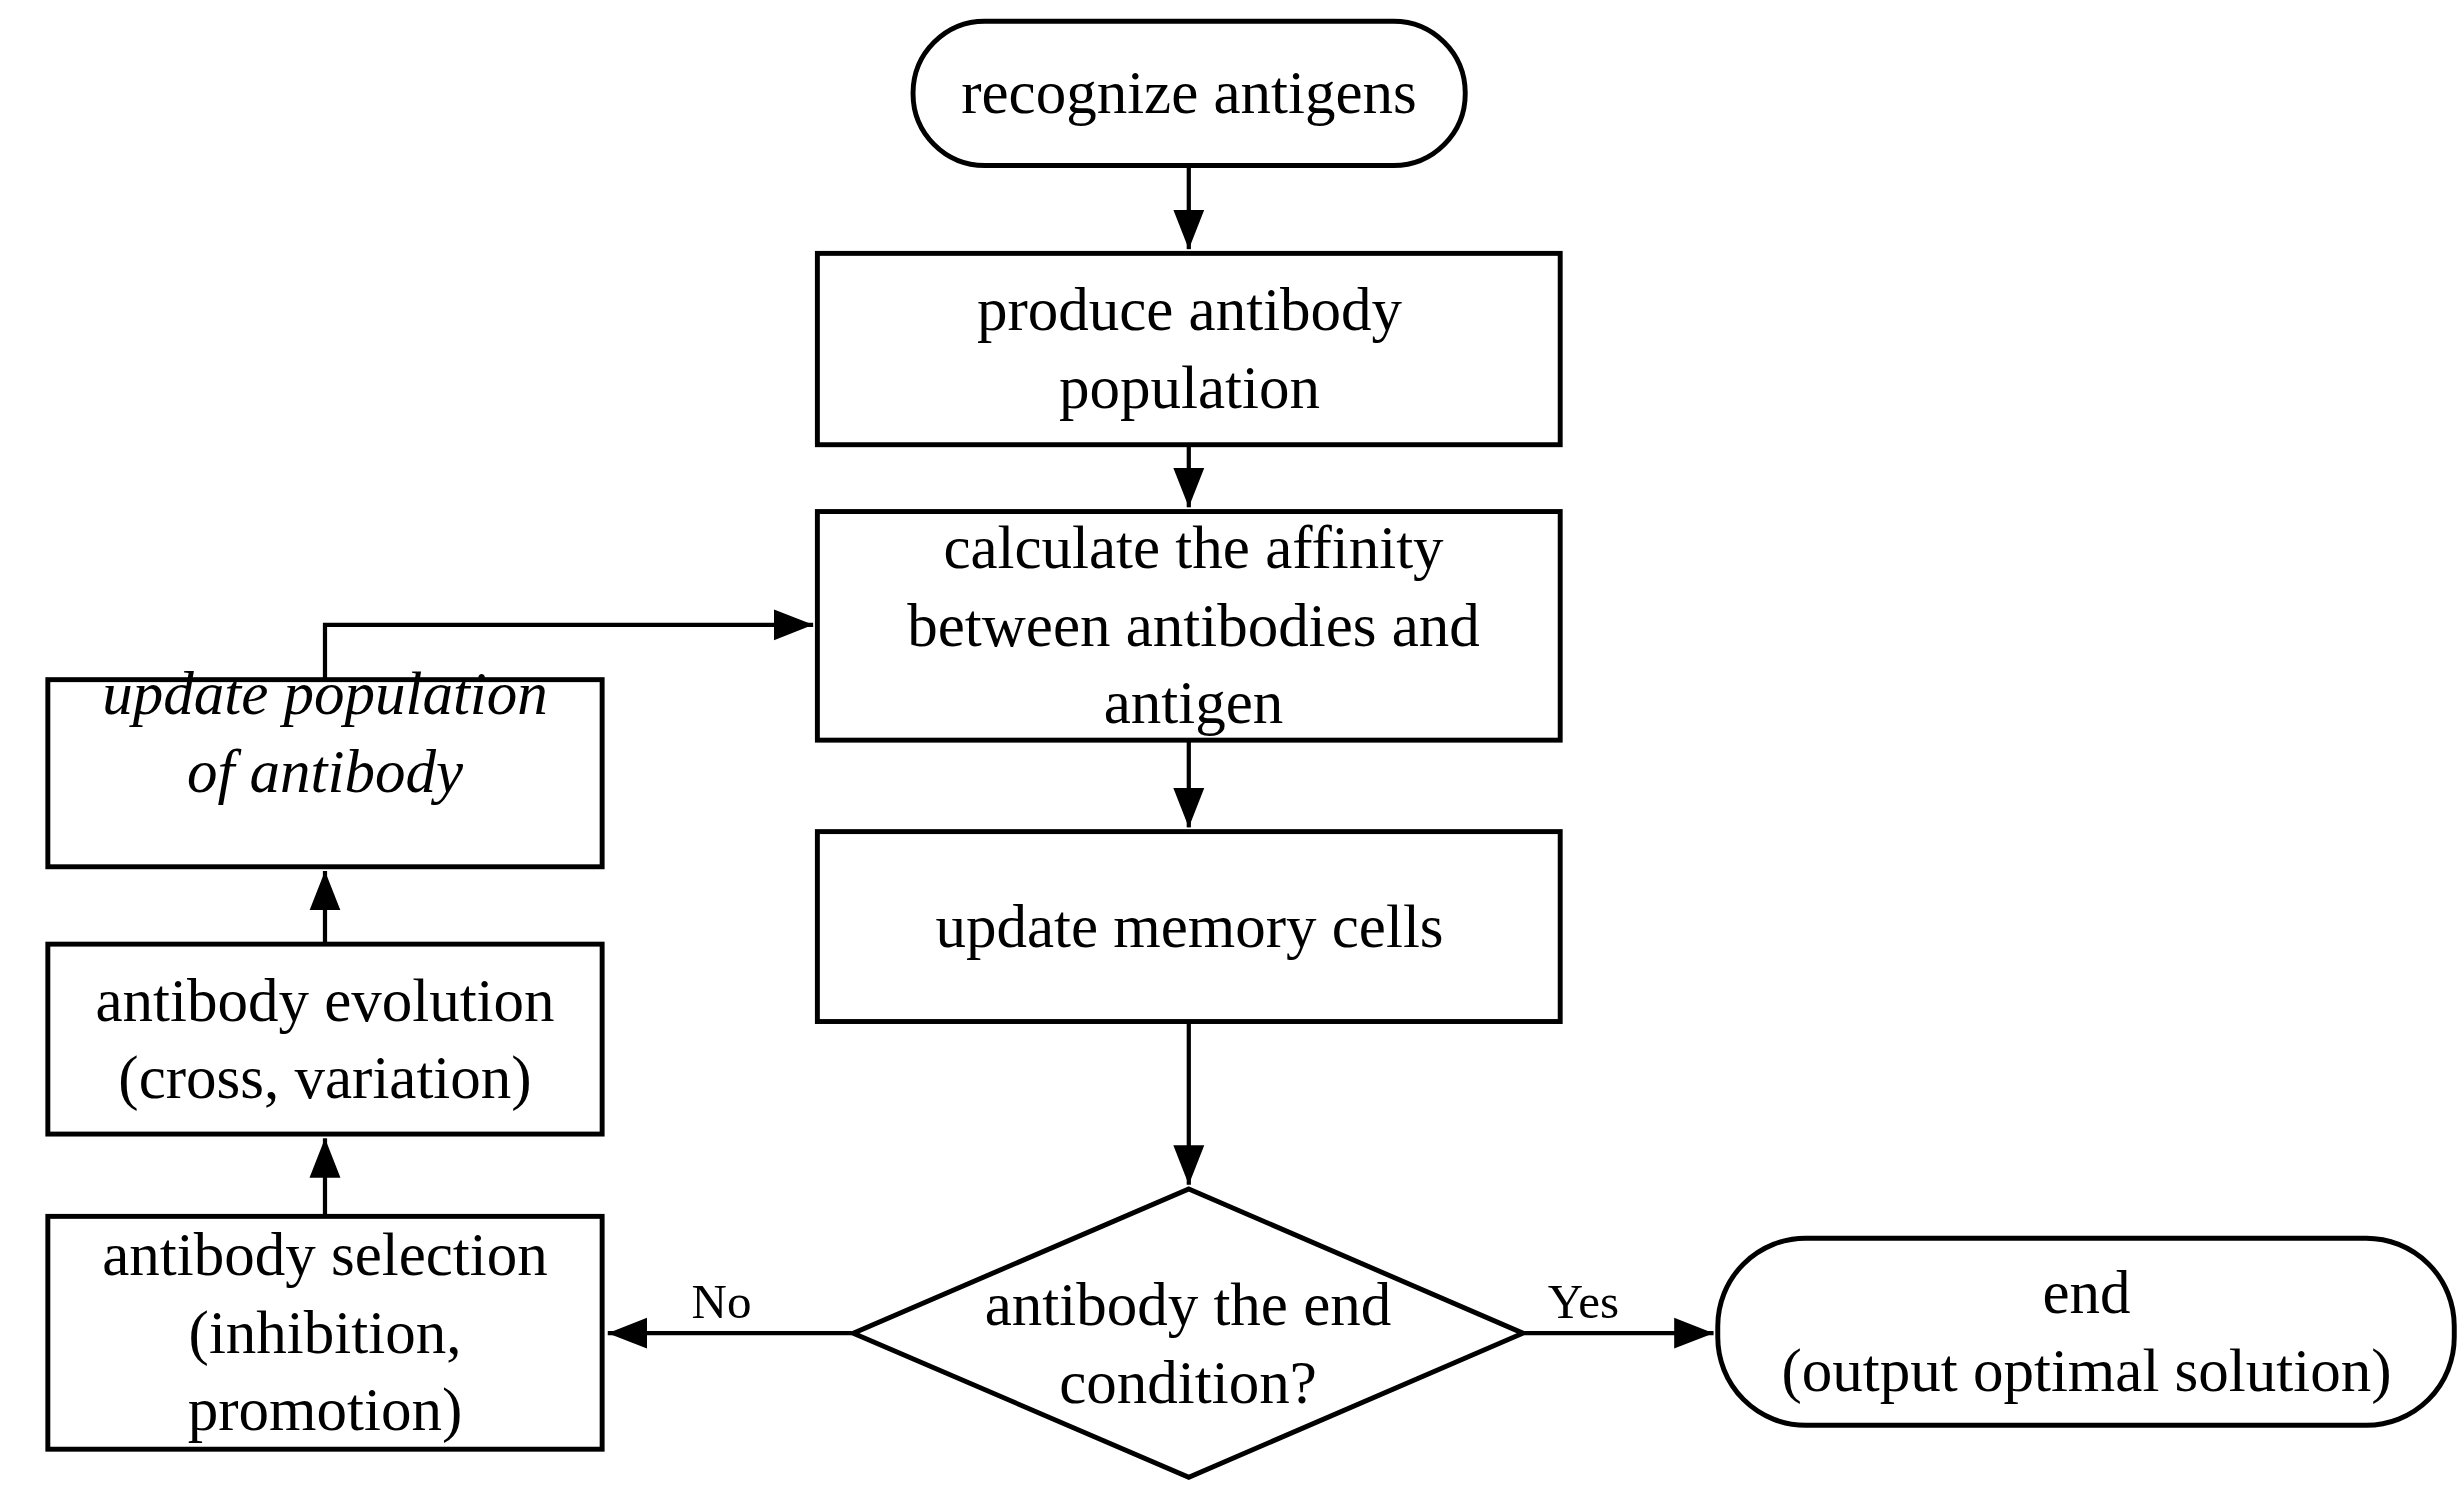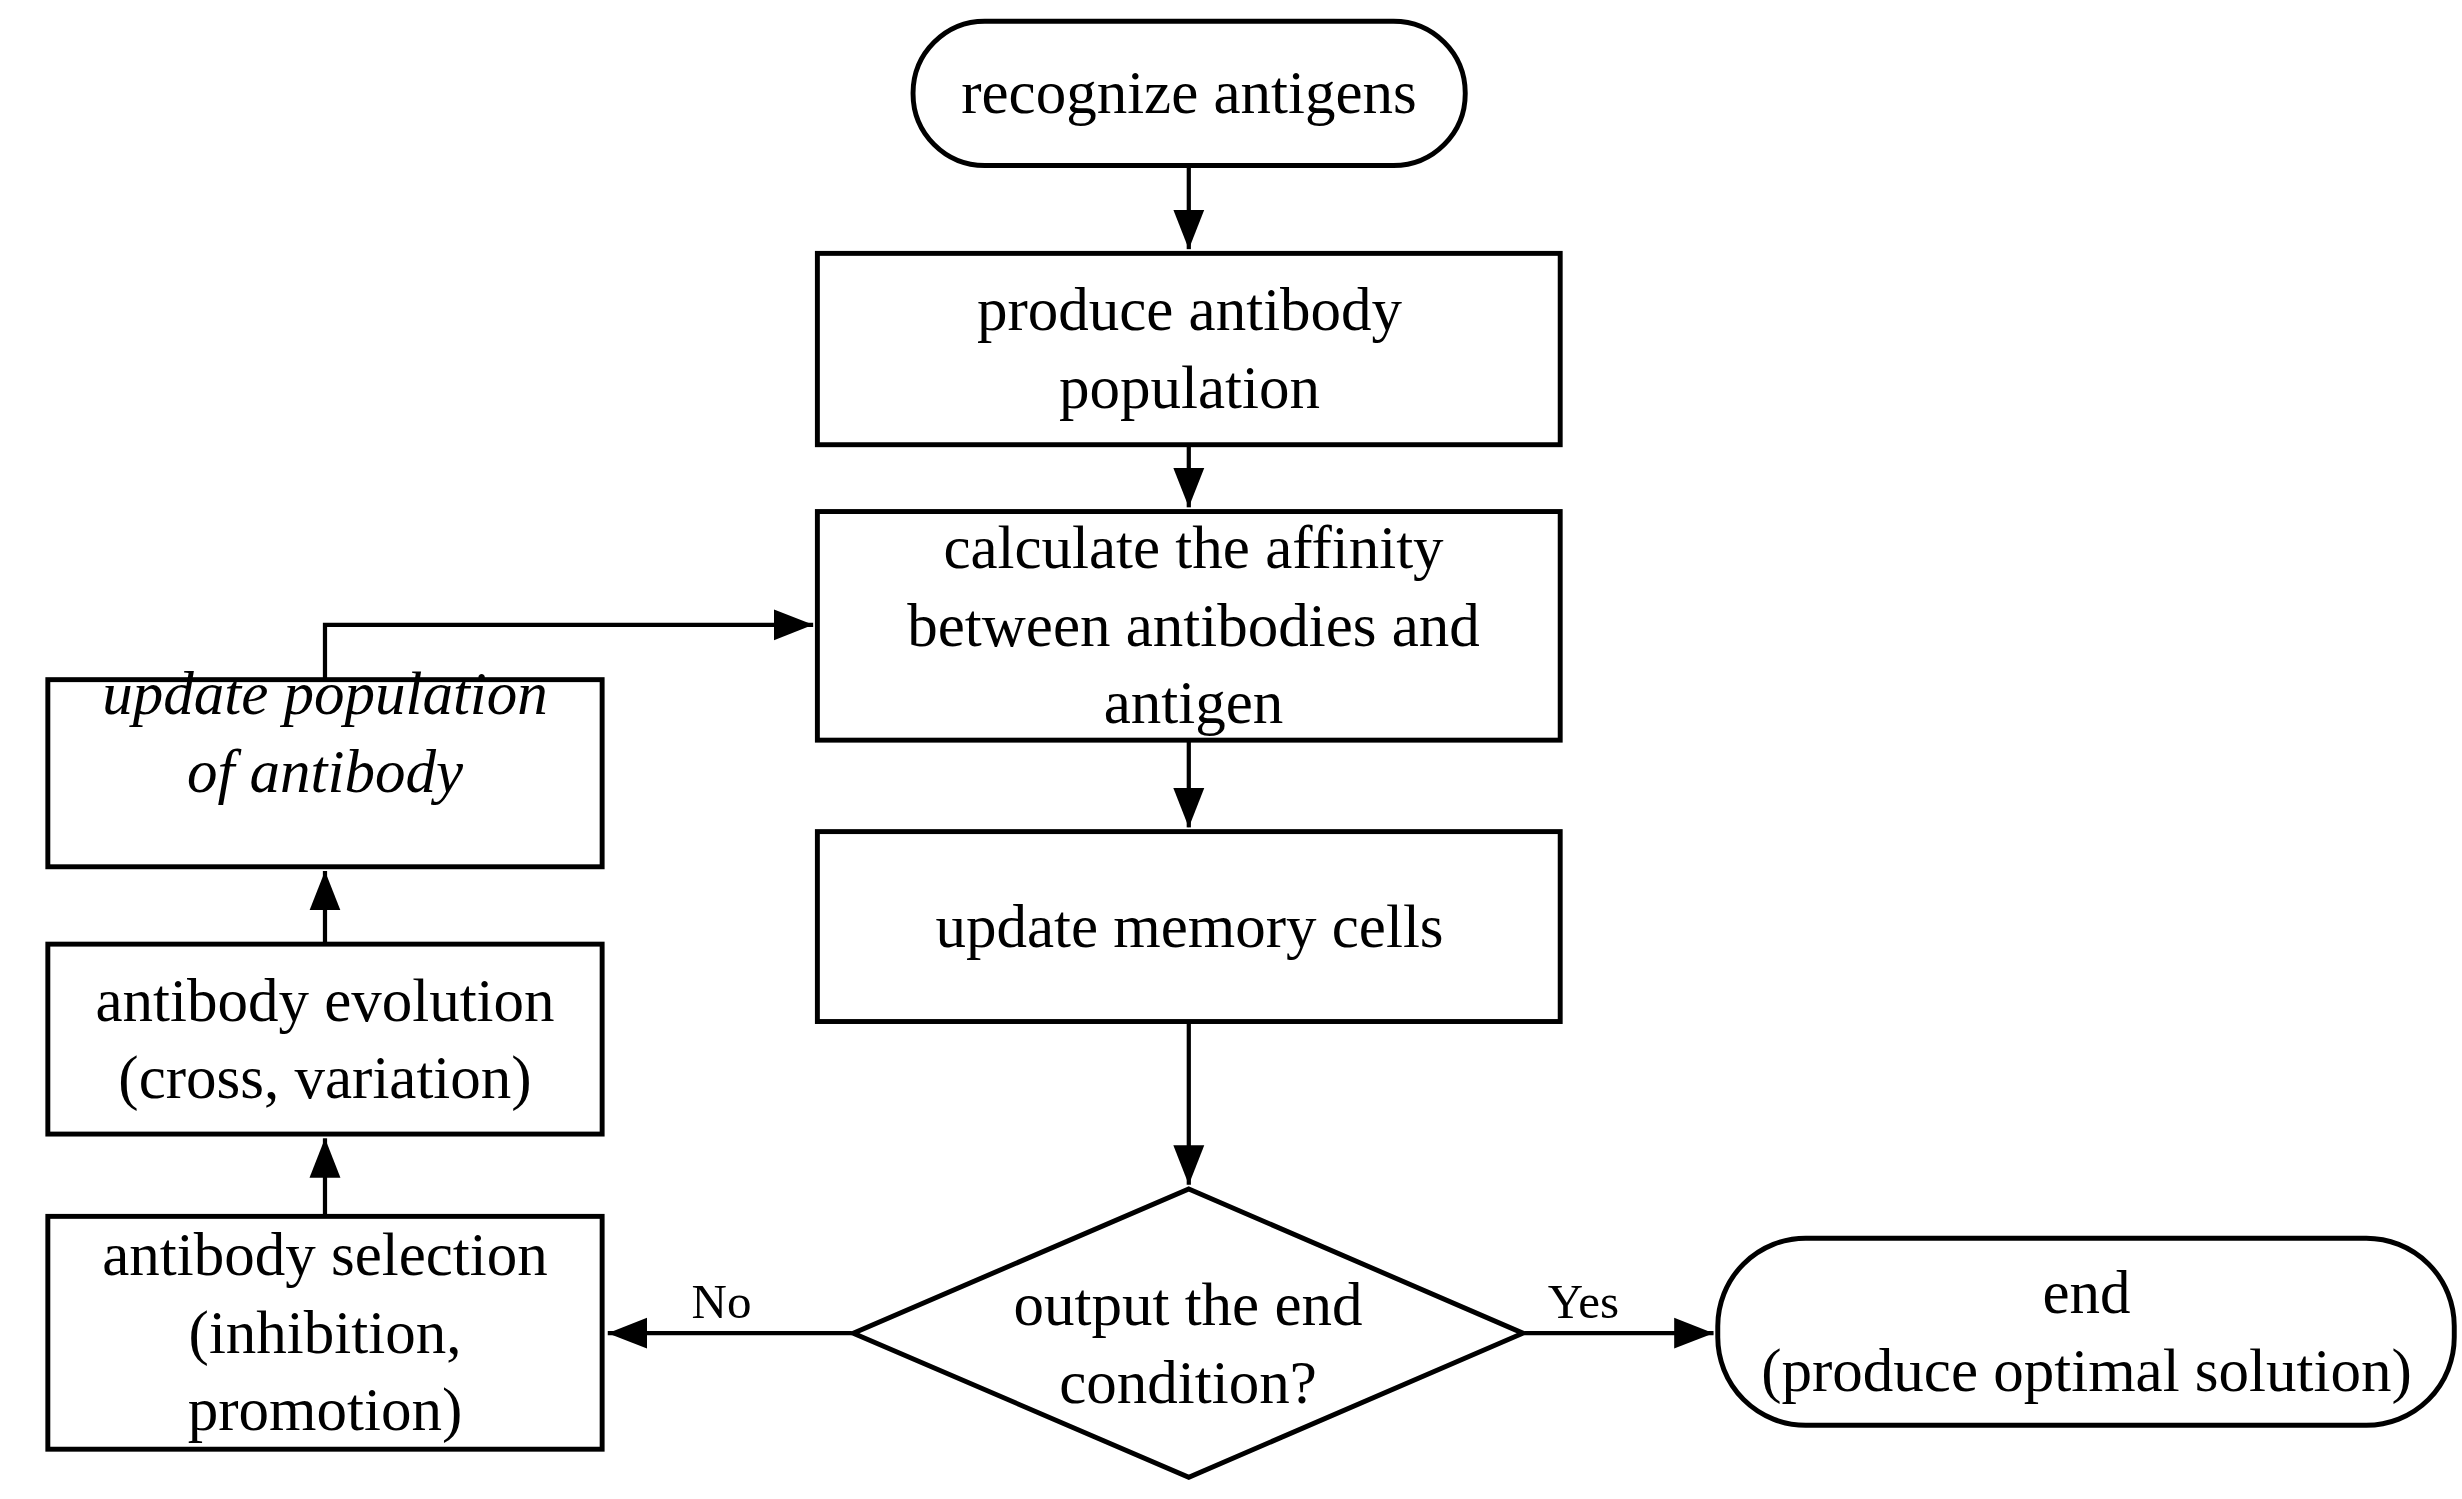--- a/index.html
+++ b/index.html
@@ -79,25 +79,25 @@
 
   <div class="node-label" style="left:818px; top:253px; width:743px; height:191px;">produce antibody
 population</div>
 
   <div class="node-label" style="left:822px; top:511px; width:743px; height:229px;text-align:center;">calculate the affinity
 between antibodies and
 antigen</div>
 
   <div class="node-label" style="left:818px; top:832px; width:743px; height:190px;">update memory cells</div>
 
-  <div class="node-label" style="left:853px; top:1203px; width:670px; height:281px;">output the end
+  <div class="node-label" style="left:853px; top:1203px; width:670px; height:281px;">antibody the end
 condition?</div>
 
   <div class="node-label" style="left:1718px; top:1238px; width:737px; height:187px;">end
-(produce optimal solution)</div>
+(output optimal solution)</div>
 
   <div class="node-label" style="left:48px; top:639px; width:554px; height:187px;font-style:italic;">update population
 of antibody</div>
 
   <div class="node-label" style="left:48px; top:1216px; width:554px; height:233px;">antibody selection
 (inhibition,
 promotion)</div>
 
   <div class="node-label" style="left:48px; top:944px; width:554px; height:190px;">antibody evolution
 (cross, variation)</div>

